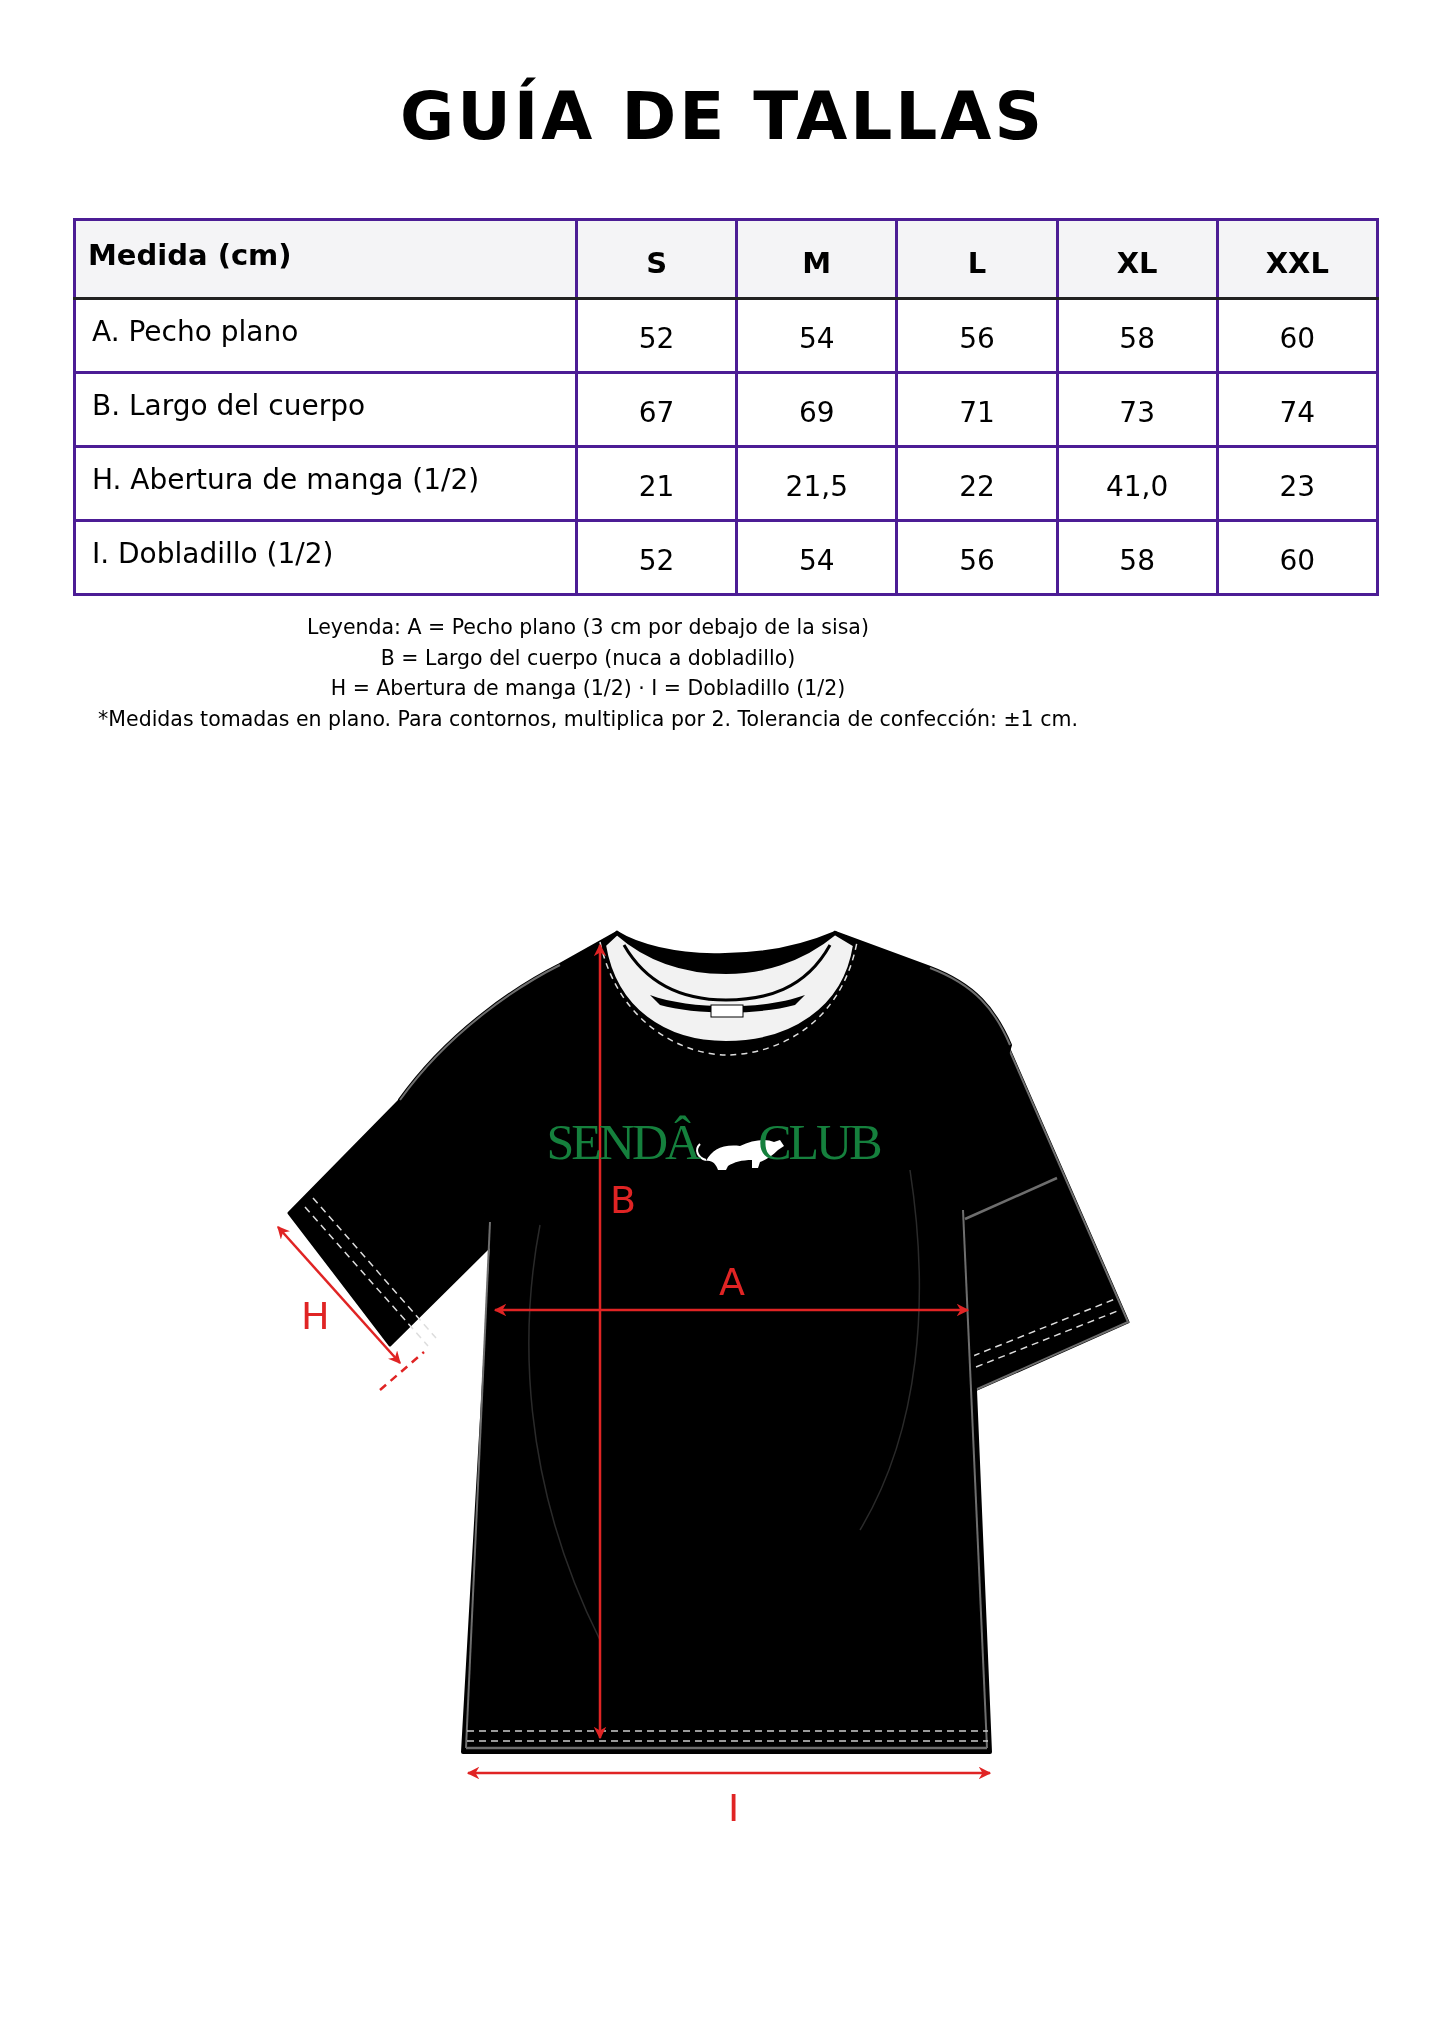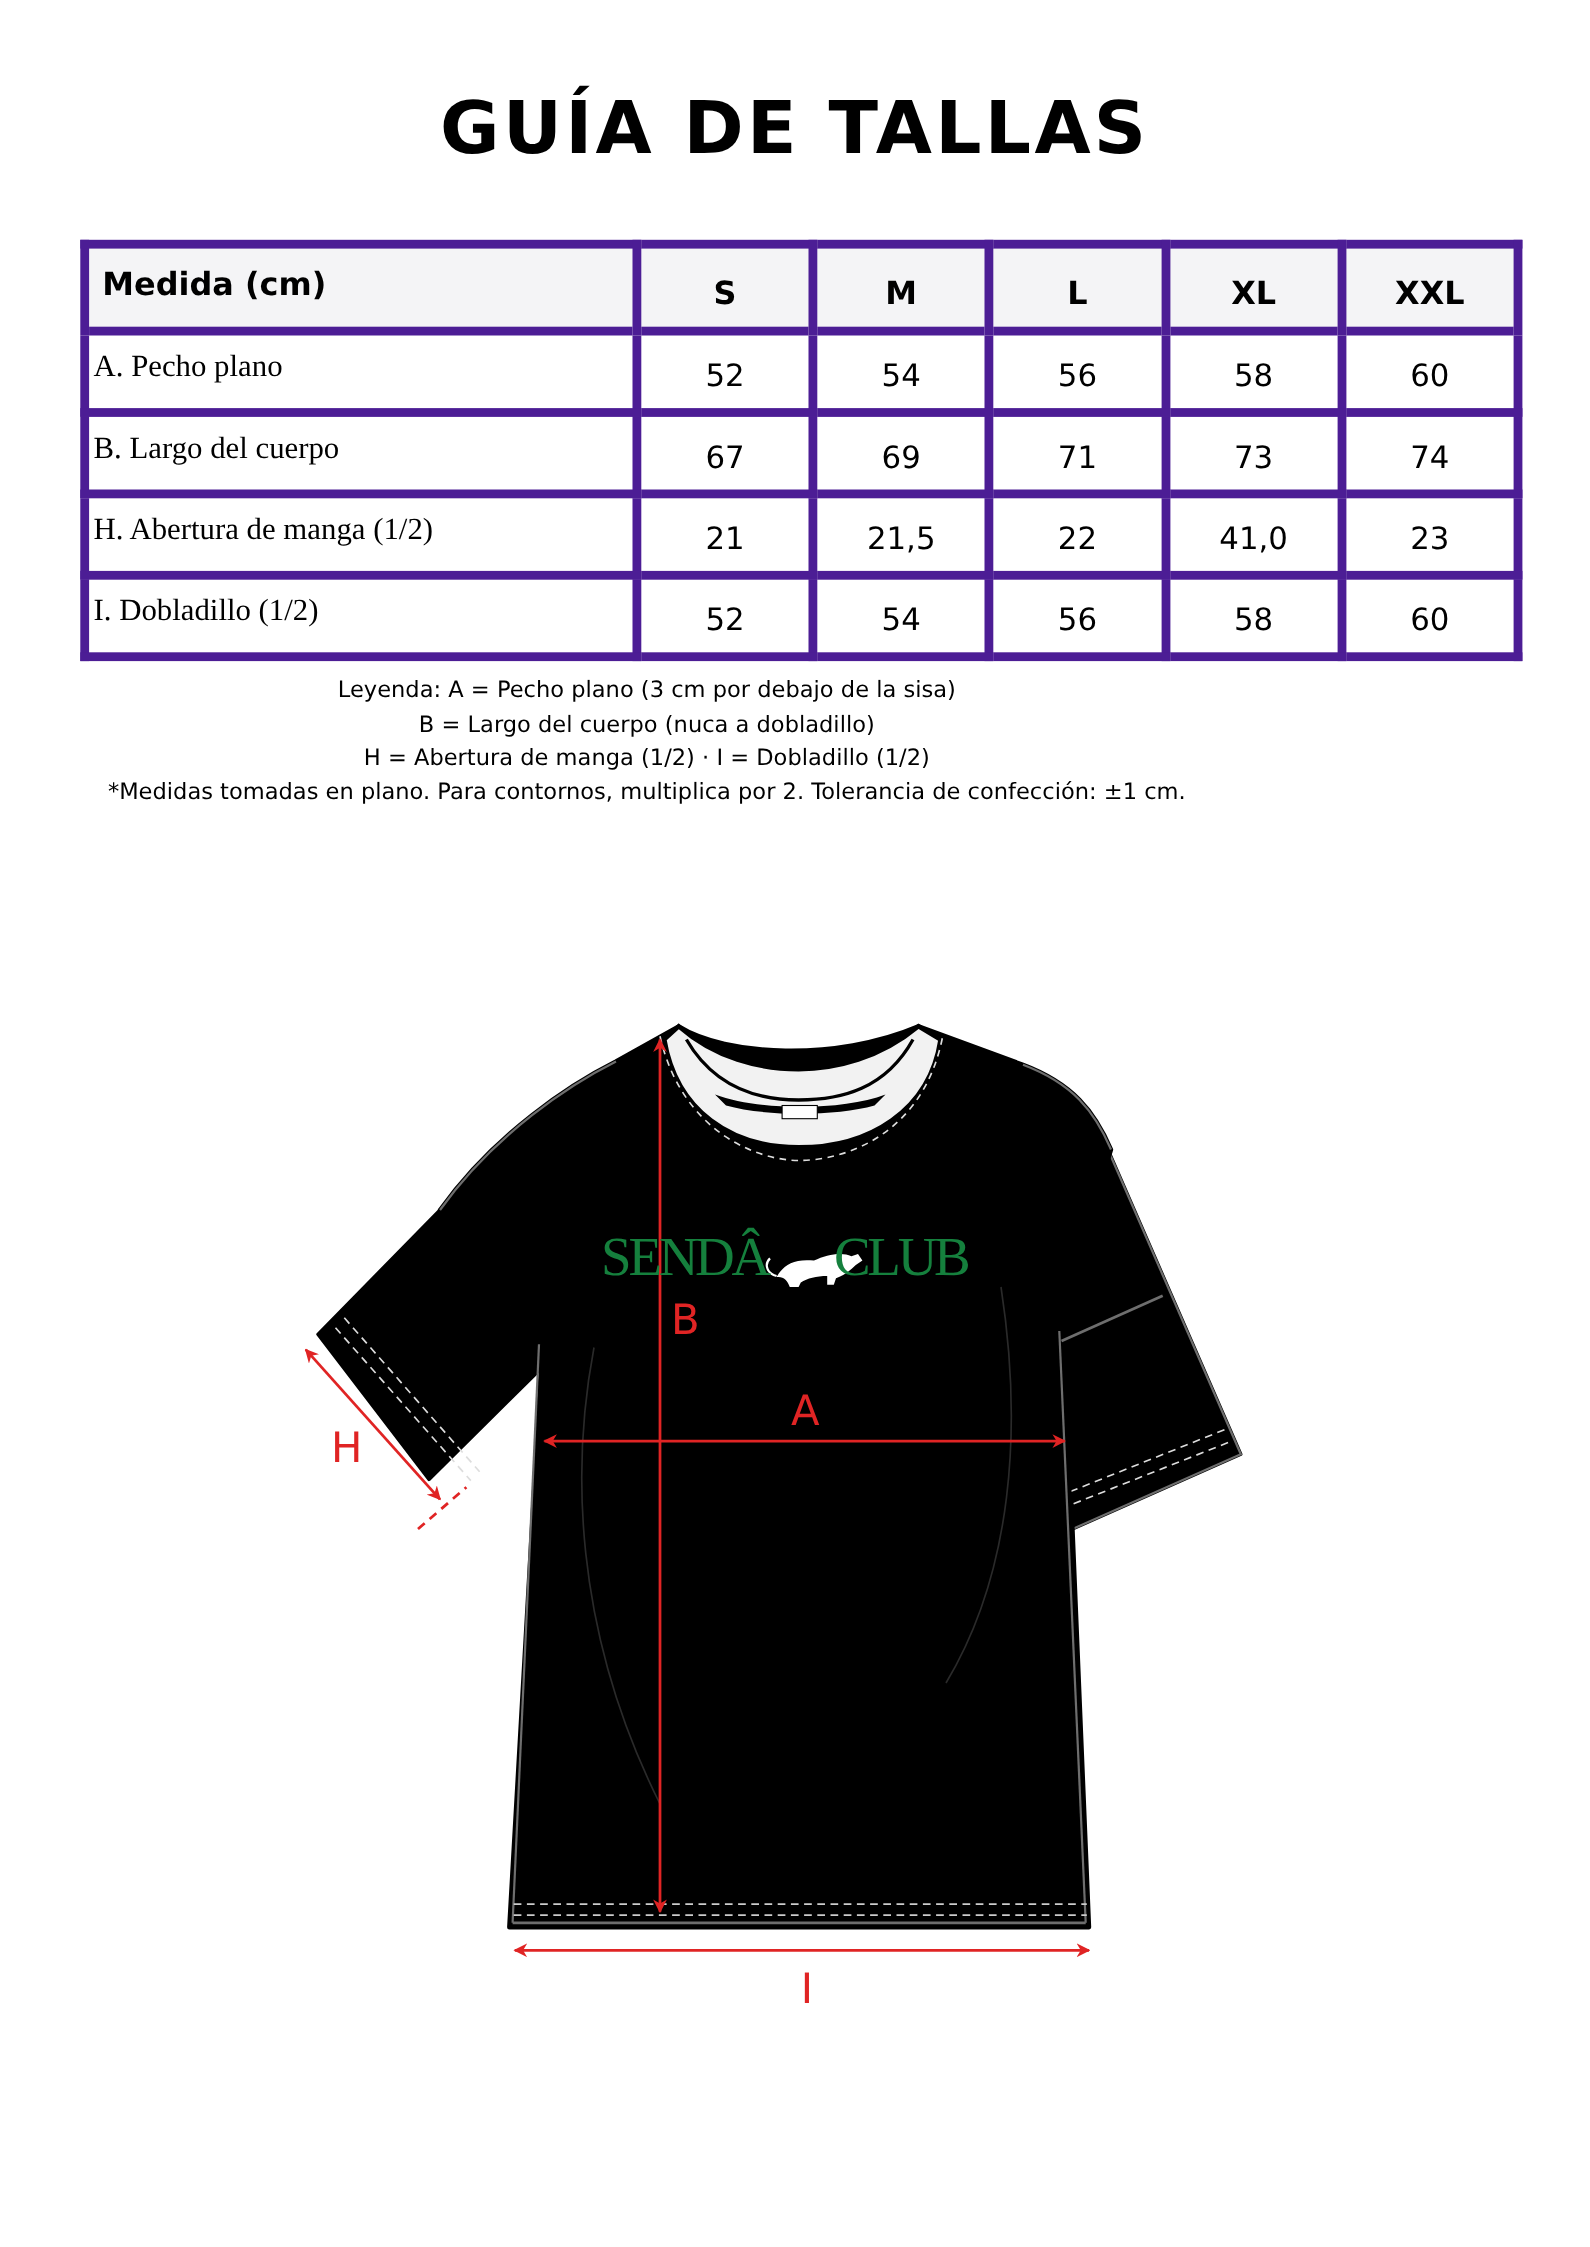--- a/index.html
+++ b/index.html
@@ -11,29 +11,29 @@
       font-family: "DejaVu Sans", sans-serif; font-weight: bold; font-size: 66px;
       letter-spacing: 3px; line-height: 90px;
     }
 
     .size-table {
       position: absolute; left: 73px; top: 218px; width: 1303px;
       border-collapse: collapse; table-layout: fixed;
       font-family: "DejaVu Sans", sans-serif;
     }
     .size-table th, .size-table td {
-      border: 8px solid #4c1d95; height: 74px; text-align: center; vertical-align: middle;
+      border: 3px solid #4c1d95; height: 74px; text-align: center; vertical-align: middle;
       font-size: 28px;
     }
     .size-table thead th {
       background: #f4f4f6; font-weight: bold; font-size: 29px; height: 79px;
       border-bottom: 3px solid #222; padding-top: 8px;
     }
     .size-table thead th.measure-head { text-align: left; padding-left: 12px; padding-top: 0; padding-bottom: 8px; }
-    .size-table td.measure-name { text-align: left; padding-left: 4px; padding-bottom: 8px; font-family: Liberation Serif, serif; }
+    .size-table td.measure-name { text-align: left; padding-left: 16px; padding-bottom: 8px; }
     .size-table td.val { padding-top: 6px; }
     .size-table col.c0 { width: 502px; }
     .size-table col.cn { width: 160.2px; }
 
     .legend {
       position: absolute; left: 0; top: 612px; width: 1176px; text-align: center;
       font-family: "DejaVu Sans", sans-serif; font-size: 20.5px; line-height: 30.5px;
     }
 
     .illustration { position: absolute; left: 0; top: 900px; width: 1445px; height: 920px; }

